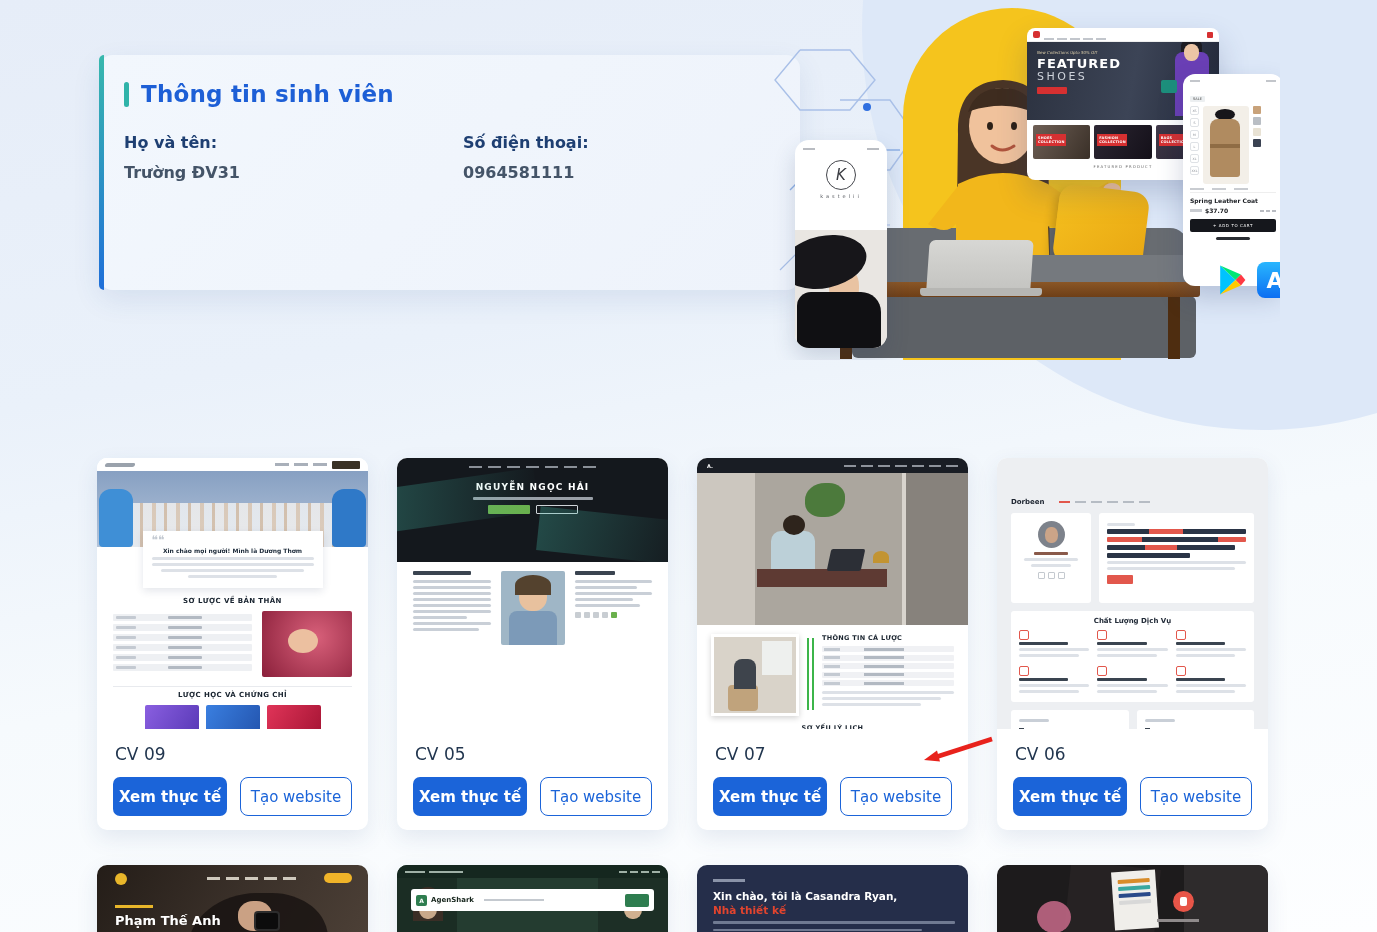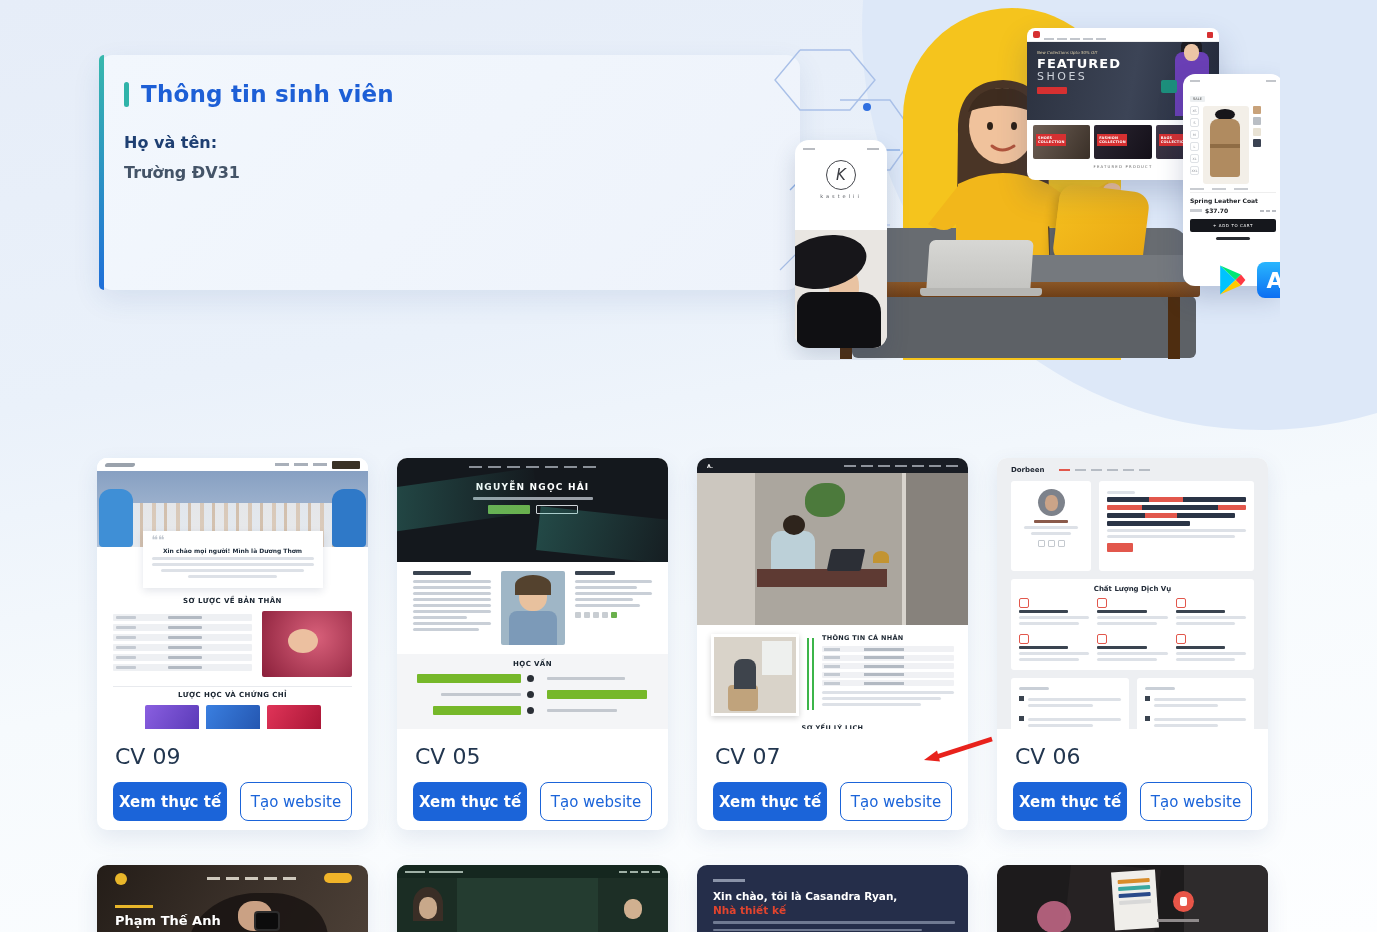--- a/index.html
+++ b/index.html
@@ -116,21 +116,21 @@
   .as-icon { width:36px; height:36px; border-radius:8px; background:linear-gradient(180deg,#29b6fe,#0c6ef2);
              color:#fff; font-size:22px; font-weight:bold; display:flex; align-items:center; justify-content:center; }
 
   
   .annotation { position:absolute; left:918px; top:733px; z-index:60; }
 
   
   .cv-card { position:absolute; top:458px; width:271px; height:372px; background:#fff; border-radius:10px;
              box-shadow:0 8px 22px rgba(40,70,130,.10); }
   .cv-thumb { position:relative; width:271px; height:271px; border-radius:10px 10px 0 0; overflow:hidden; background:#fff; }
-  .cv-label { font-size:22px; color:#22364f; margin:15px 0 0 18px; }
+  .cv-label { font-size:17px; color:#22364f; margin:15px 0 0 18px; }
   .cv-btns { display:flex; gap:13px; margin:13px 0 0 16px; }
   .btn-view { width:114px; height:39px; background:#1b64d9; color:#fff; border:none; border-radius:7px;
               font-size:15px; font-weight:bold; font-family:inherit; cursor:pointer; }
   .btn-create { width:112px; height:39px; background:#fff; color:#1b64d9; border:1.6px solid #1b64d9; border-radius:8px;
               font-size:15px; font-family:inherit; cursor:pointer; }
 
   
   .ln { height:3px; background:#c9cfd7; border-radius:2px; margin:3px 0; }
   .ln.lt { background:#dde1e7; }
 
@@ -212,21 +212,21 @@
   .t7-glines i { width:2px; height:72px; background:#3cb54a; }
   .t7-info { flex:1; }
   .t7-ih { font-size:6.5px; font-weight:bold; color:#1b2530; letter-spacing:.3px; margin-bottom:4px; }
   .t7-tr { height:6px; margin:2.5px 0; background:#f0f1f4; border-radius:1px; position:relative; }
   .t7-tr::before { content:""; position:absolute; left:2px; top:1.5px; width:16px; height:3px; background:#c4cad2; }
   .t7-tr::after { content:""; position:absolute; left:42px; top:1.5px; width:40px; height:3px; background:#b2b9c2; }
   .t7-bh { text-align:center; font-size:6.5px; font-weight:bold; color:#1b2530; margin-top:8px; letter-spacing:.4px; }
 
   
   .t6 { background:#edeff2; padding:8px 14px 0; height:271px; }
-  .t6-head { display:flex; align-items:center; }
+  .t6-head { display:flex; align-items:center;margin-top:32px; }
   .t6-brand { font-size:7px; font-weight:bold; color:#1d2430; }
   .t6-nav { margin-left:14px; display:flex; gap:5px; align-items:center; }
   .t6-nav i { width:11px; height:2px; background:#b6bcc4; }
   .t6-nav i.r { background:#e2574c; }
   .t6-row1 { display:flex; gap:8px; margin-top:7px; }
   .t6-pcard { width:80px; height:90px; background:#fff; border-radius:3px; padding:6px; text-align:center; }
   .t6-av { width:27px; height:27px; border-radius:50%; background:#7d828b; margin:2px auto 4px; position:relative; overflow:hidden; }
   .t6-av::after { content:""; position:absolute; left:7px; top:6px; width:13px; height:16px; background:#cba488; border-radius:45%; }
   .t6-nm { width:34px; height:3px; background:#8a5a4a; margin:3px auto; border-radius:1px; }
   .t6-soc { display:flex; justify-content:center; gap:3px; margin-top:5px; }
@@ -305,20 +305,24 @@
     <span class="edge"></span>
     <div class="info-title">
       <span class="bar"></span>
       <h1>Thông tin sinh viên</h1>
     </div>
     <div class="info-grid">
       <div>
         <div class="f-label">Họ và tên:</div>
         <div class="f-value">Trường ĐV31</div>
       </div>
+      <div>
+        <div class="f-label">Số điện thoại:</div>
+        <div class="f-value">0964581111</div>
+      </div>
     </div>
   </section>
 
   <div class="hero">
     <svg class="hex-deco" width="180" height="260" viewBox="0 0 180 260">
       <polyline points="30,10 80,10 105,40 80,70 30,70 5,40 30,10" fill="none" stroke="#a9c0e8" stroke-width="1.4"></polyline>
       <polyline points="70,60 120,60 145,95 120,130 70,130" fill="none" stroke="#a9c0e8" stroke-width="1.4"></polyline>
       <polyline points="20,150 60,110 130,110" fill="none" stroke="#8fb0e4" stroke-width="1.4"></polyline>
       <polyline points="10,230 55,185 120,185" fill="none" stroke="#a9c0e8" stroke-width="1.2"></polyline>
       <circle cx="97" cy="67" r="4" fill="#2f6fe0"></circle>
@@ -556,40 +560,20 @@
             <div class="ln" style="width:85%"></div>
           <div class="t8-socials">
               <i></i>
               <i></i>
               <i></i>
               <i></i>
               <i></i>
             </div>
           </div>
       </div>
-      <div class="t8-edu">
-        <div class="t-heading" style="margin-top:0">HỌC VẤN</div>
-        <div class="t8-tl">
-          <div class="t8-item">
-              <span class="t8-bar" style="left:20px;width:104px"></span>
-              <span class="t8-dot"></span>
-              <span class="t8-gline" style="left:150px;width:78px"></span>
-            </div>
-          <div class="t8-item">
-              <span class="t8-gline" style="left:44px;width:80px"></span>
-              <span class="t8-dot"></span>
-              <span class="t8-bar" style="left:150px;width:100px"></span>
-            </div>
-          <div class="t8-item">
-              <span class="t8-bar" style="left:36px;width:88px"></span>
-              <span class="t8-dot"></span>
-              <span class="t8-gline" style="left:150px;width:70px"></span>
-            </div>
-        </div>
-      </div>
     </div>
     <div class="cv-label">CV 05</div>
     <div class="cv-btns">
       <button class="btn-view">Xem thực tế</button>
       <button class="btn-create">Tạo website</button>
     </div>
   </article>
 
   <article class="cv-card" style="left:697px">
     <div class="cv-thumb">
@@ -619,21 +603,21 @@
         <div class="t7-photo">
           <div class="t7-win"></div>
             <div class="t7-chair"></div>
             <div class="t7-man2"></div>
           </div>
         <div class="t7-glines">
             <i></i>
             <i></i>
           </div>
         <div class="t7-info">
-          <div class="t7-ih">THÔNG TIN CÁ NHÂN</div>
+          <div class="t7-ih">THÔNG TIN CÁ LƯỢC</div>
           <div class="t7-tr"></div>
             <div class="t7-tr"></div>
             <div class="t7-tr"></div>
             <div class="t7-tr"></div>
             <div class="t7-tr"></div>
           <div class="ln lt" style="margin-top:5px"></div>
             <div class="ln lt" style="width:90%"></div>
             <div class="ln lt" style="width:75%"></div>
         </div>
       </div>
@@ -799,20 +783,26 @@
             <i></i>
             <i></i>
             <i></i>
           </span>
         </div>
       <div class="r2b-p1"></div>
         <div class="r2b-h1"></div>
         <div class="r2b-f1"></div>
       <div class="r2b-p2"></div>
         <div class="r2b-f2"></div>
+      <div class="r2b-bar">
+        <span class="r2b-logo">A</span>
+        <span class="r2b-brand">AgenShark</span>
+        <span class="gi"></span>
+        <span class="r2b-go"></span>
+      </div>
 
     </div>
   </article>
 
   <article class="r2-card" style="left:697px">
     <div class="r2c">
       <div class="r2c-cap"></div>
       <div class="r2c-greet">Xin chào, tôi là Casandra Ryan,</div>
       <div class="r2c-role">Nhà thiết kế</div>
       <div class="r2c-l" style="width:95%"></div>

